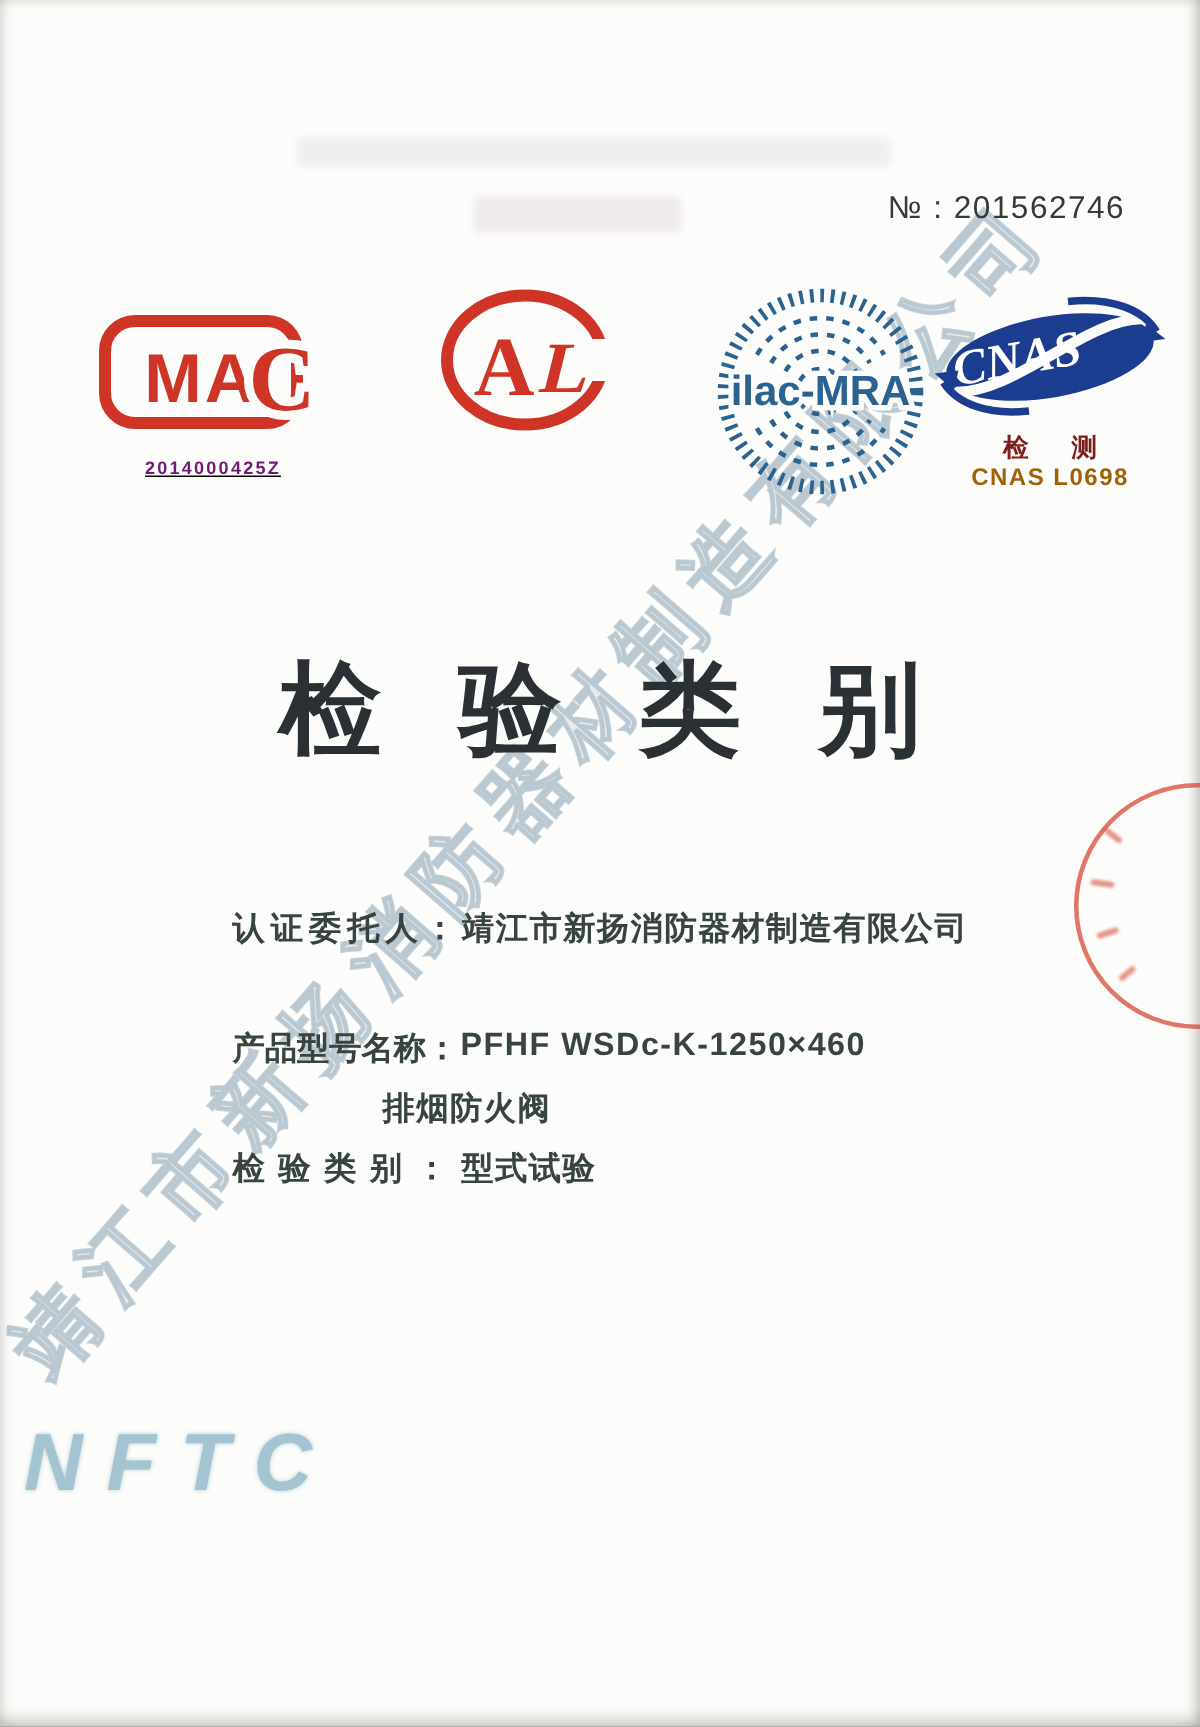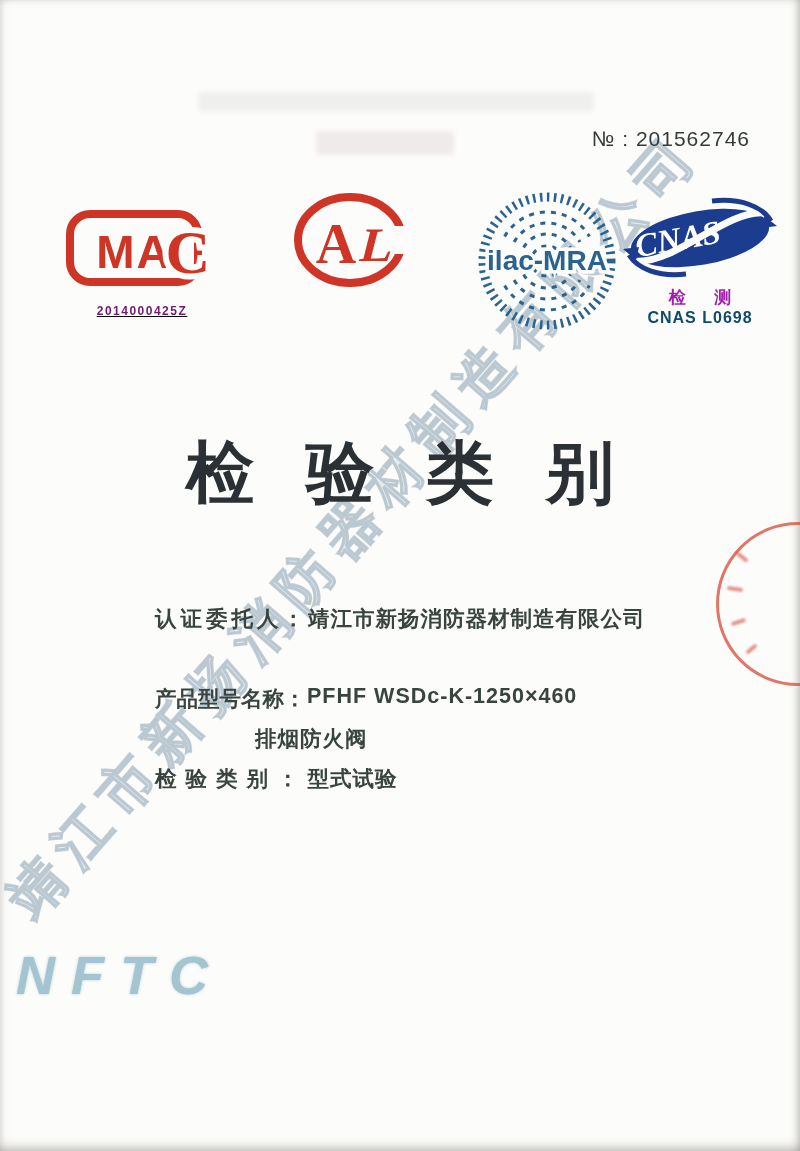--- a/index.html
+++ b/index.html
@@ -35,22 +35,22 @@
     font-size:21px;color:#333c38;letter-spacing:1px;
   }
 
   .logo-block{position:absolute;text-align:center;}
   .cma-block{left:62px;top:206px;width:160px;text-decoration:underline;}
   .cal-block{left:252px;top:190px;width:196px;}
   .ilac-block{left:474px;top:188px;width:146px;}
   .cnas-block{left:614px;top:194px;width:172px;}
   .logo-caption-red{margin-top:6px;font-size:15.5px;font-weight:700;color:#cf3527;letter-spacing:.5px;}
   .cma-number{margin-top:10px;font-size:12px;font-weight:700;color:#701a75;letter-spacing:1.5px;}
-  .cnas-cn{margin-top:2px;font-size:17px;font-weight:700;color:#a21caf;letter-spacing:12px;text-indent:12px;}
-  .cnas-code{font-size:16px;font-weight:700;color:#0c4a6e;letter-spacing:1px;}
+  .cnas-cn{margin-top:2px;font-size:17px;font-weight:700;color:#7f1d1d;letter-spacing:12px;text-indent:12px;}
+  .cnas-code{font-size:16px;font-weight:700;color:#a16207;letter-spacing:1px;}
 
   .title{
     position:absolute;top:428px;left:0;width:100%;
     margin:0;text-align:center;
     font-size:68px;font-weight:900;color:#2a3033;
     letter-spacing:52px;text-indent:52px;
   }
 
   .fields{position:absolute;left:155px;top:602px;width:580px;}
   .field-row{position:absolute;left:0;font-size:21.5px;font-weight:700;color:#38443f;}

